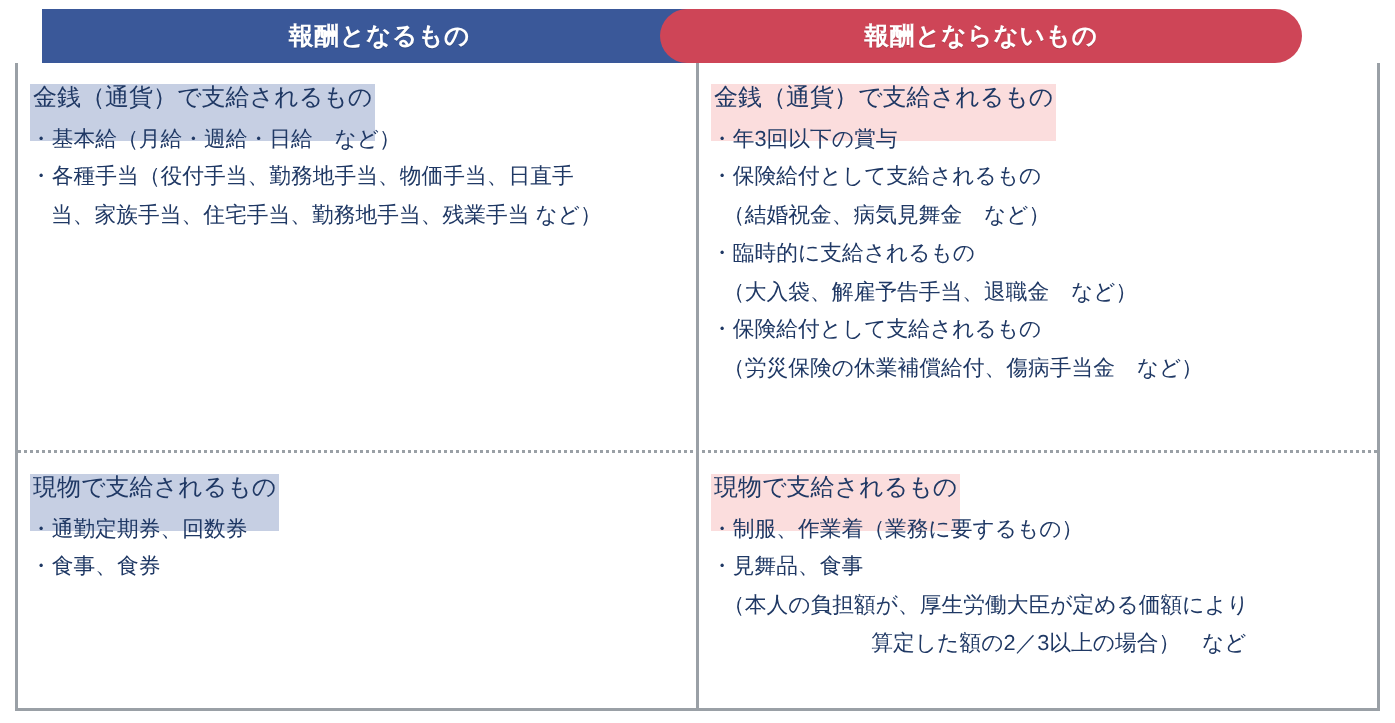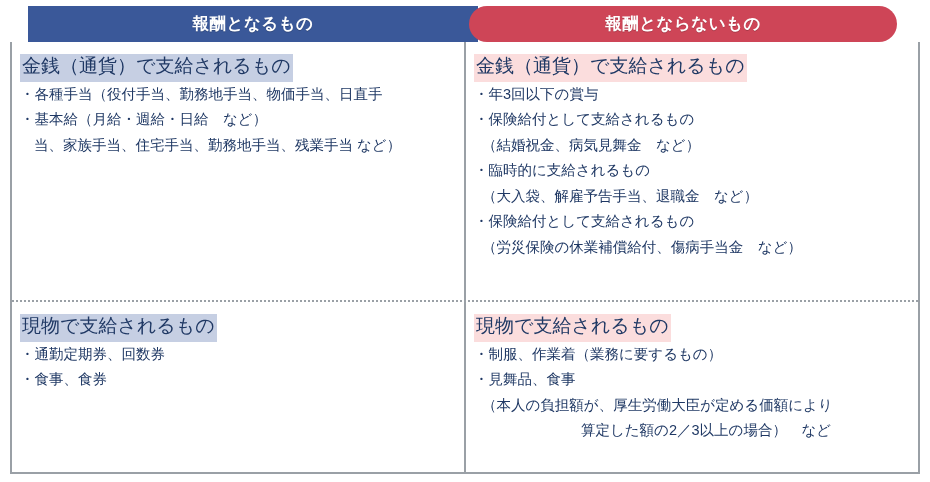--- a/index.html
+++ b/index.html
@@ -34,21 +34,21 @@
     display: flex;
     align-items: center;
     justify-content: center;
     color: #ffffff;
     font-size: 16.5px;
     font-weight: bold;
     letter-spacing: 0.5px;
     text-shadow: 0 1px 0 rgba(0,0,0,0.18);
   }
   .header-cell.left  { left: 10px;  width: 450px; background: #3A5899; margin-left: 18px; }
-  .header-cell.right { left: 469px; width: 428px; background: #CE4557; border-radius: 18px; }
+  .header-cell.right { left: 440px; width: 428px; background: #CE4557; border-radius: 18px; }
 
   
   .body-frame {
     position: absolute;
     left: 10px;
     top: 42px;
     width: 910px;
     height: 432px;
     border-left: 2px solid #9AA0A6;
     border-right: 2px solid #9AA0A6;
@@ -79,23 +79,23 @@
     font-size: 14.5px;
     line-height: 25.5px;
   }
   .cell.c-tl { left: 0;     top: 0;   width: 452px; height: 258px; }
   .cell.c-tr { left: 454px; top: 0;   width: 452px; height: 258px; }
   .cell.c-bl { left: 0;     top: 260px; width: 452px; height: 170px; }
   .cell.c-br { left: 454px; top: 260px; width: 452px; height: 170px; }
 
   .subhead {
     display: inline;
-    font-size: 19px;
+    font-size: 16px;
     line-height: 25.5px;
-    padding: 1px 2px 6px 2px;
+    padding: 1px 2px 20px 2px;
   }
   .subhead-line { margin: 0 0 1px 0; }
   .subhead.blue { background: #C6CFE3; }
   .subhead.pink { background: #FBDDDD; }
 
   .bullet-line {
     margin: 0;
     white-space: pre;
   }
   .bullet-line.indent-1 { padding-left: 14px; }
@@ -112,22 +112,22 @@
     <div class="header-cell right">報酬とならないもの</div>
   </div>
 
   <div class="body-frame">
 
     <div class="v-divider"></div>
     <div class="h-divider"></div>
 
     <div class="cell c-tl">
       <div class="subhead-line"><span class="subhead blue">金銭（通貨）で支給されるもの</span></div>
+      <div class="bullet-line">・基本給（月給・週給・日給　など）</div>
       <div class="bullet-line">・各種手当（役付手当、勤務地手当、物価手当、日直手</div>
-      <div class="bullet-line">・基本給（月給・週給・日給　など）</div>
       <div class="bullet-line indent-1">当、家族手当、住宅手当、勤務地手当、残業手当 など）</div>
     </div>
 
     <div class="cell c-tr">
       <div class="subhead-line"><span class="subhead pink">金銭（通貨）で支給されるもの</span></div>
       <div class="bullet-line">・年3回以下の賞与</div>
       <div class="bullet-line">・保険給付として支給されるもの</div>
       <div class="bullet-line indent-3">（結婚祝金、病気見舞金　など）</div>
       <div class="bullet-line">・臨時的に支給されるもの</div>
       <div class="bullet-line indent-3">（大入袋、解雇予告手当、退職金　など）</div>

